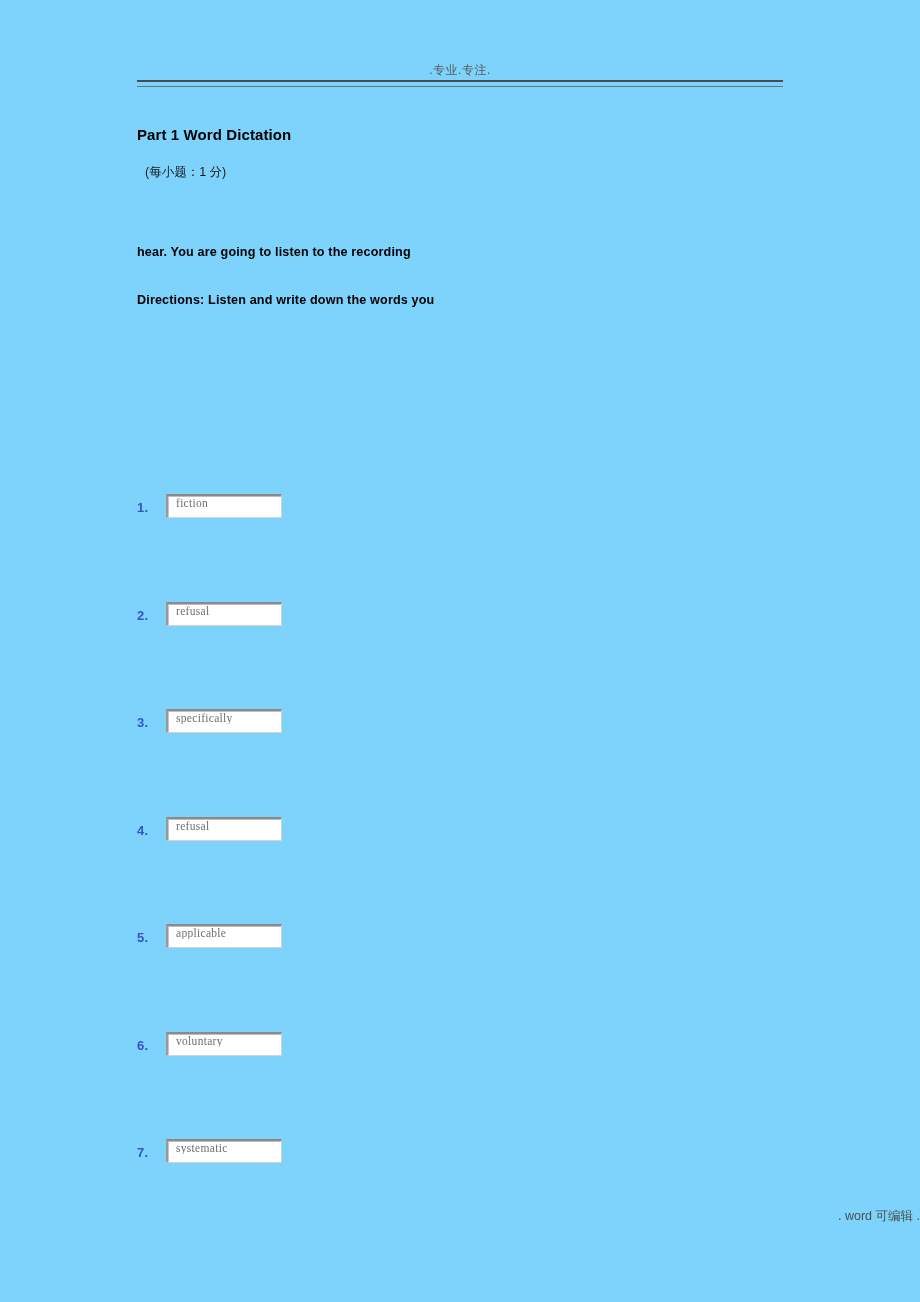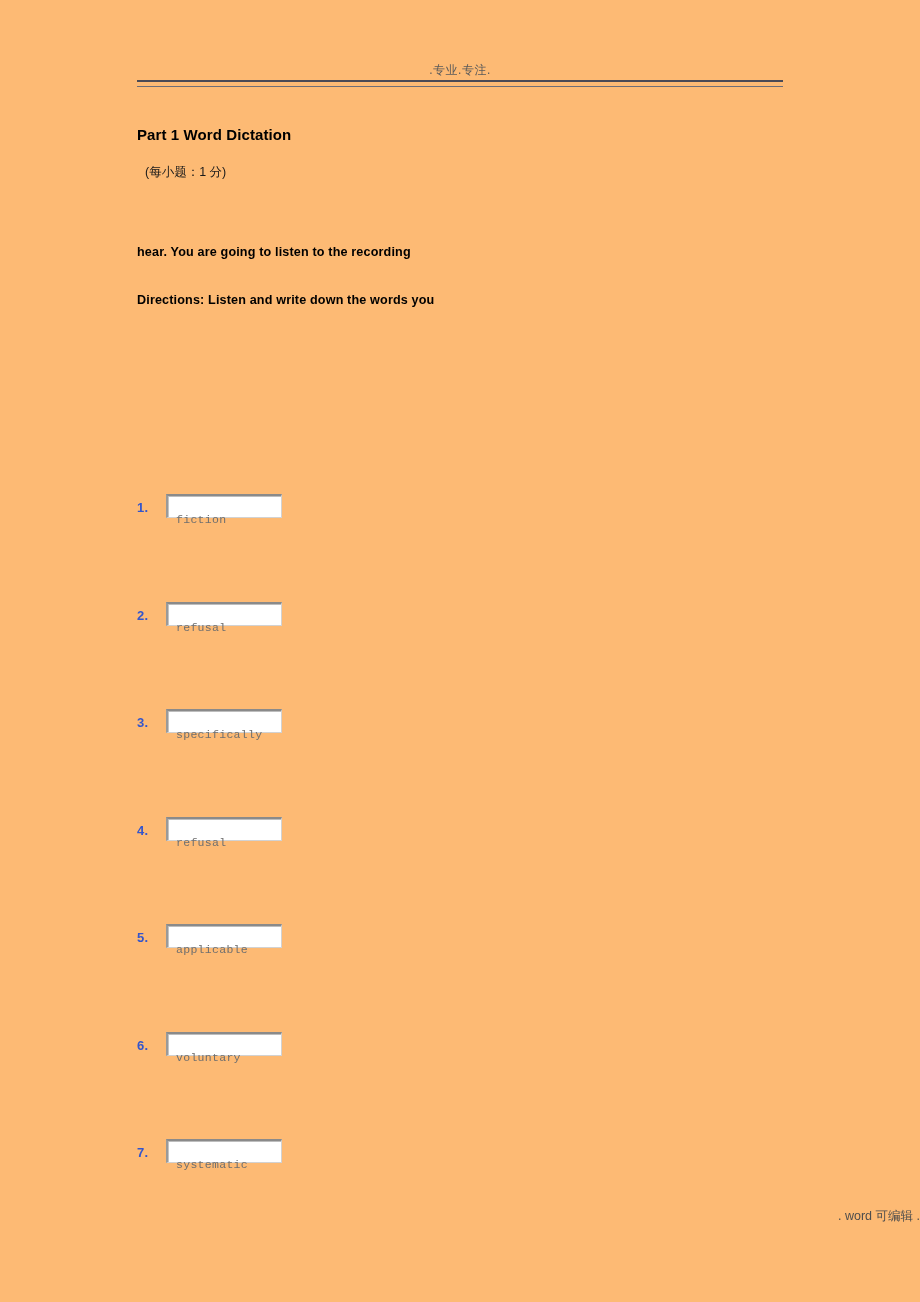--- a/index.html
+++ b/index.html
@@ -8,21 +8,21 @@
     background: #ffffff;
   }
   body {
     font-family: "Liberation Sans", sans-serif;
     -webkit-font-smoothing: antialiased;
   }
   .page {
     position: relative;
     width: 920px;
     height: 1302px;
-    background: #fdba74;
+    background: #7dd3fc;
     overflow: hidden;
   }
 
   
   .doc-header {
     position: absolute;
     left: 137px;
     top: 62px;
     width: 646px;
   }
@@ -111,22 +111,22 @@
     box-sizing: border-box;
     background: #ffffff;
     border-top: 2px solid #8a8a8a;
     border-left: 2px solid #9a9a9a;
     border-right: 1px solid #d2d2d2;
     border-bottom: 1px solid #d2d2d2;
     box-shadow: inset 0 1px 0 #bdbdbd, inset 1px 0 0 #c4c4c4;
   }
   .q-field-text {
     display: block;
-    padding: 17px 0 0 8px;
-    font-family: Liberation Mono, monospace;
+    padding: 1px 0 0 8px;
+    font-family: Liberation Serif, serif;
     font-size: 11.5px;
     color: #6f6f6f;
     letter-spacing: 0.3px;
     white-space: nowrap;
     overflow: hidden;
   }
 
   
   .doc-footer {
     position: absolute;

